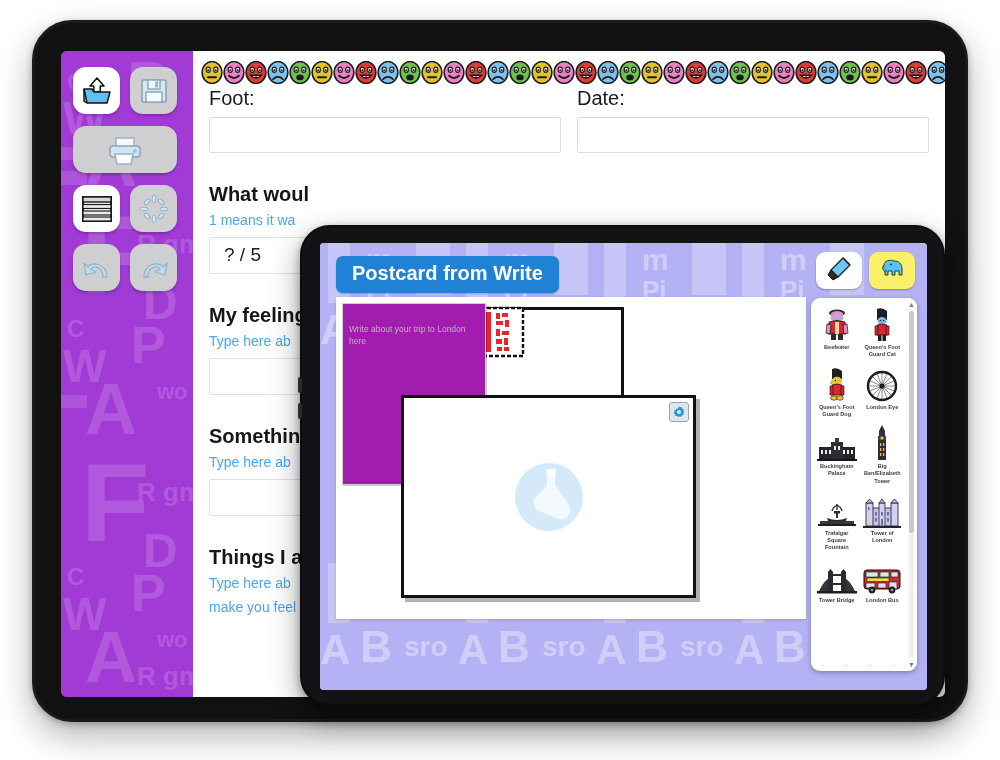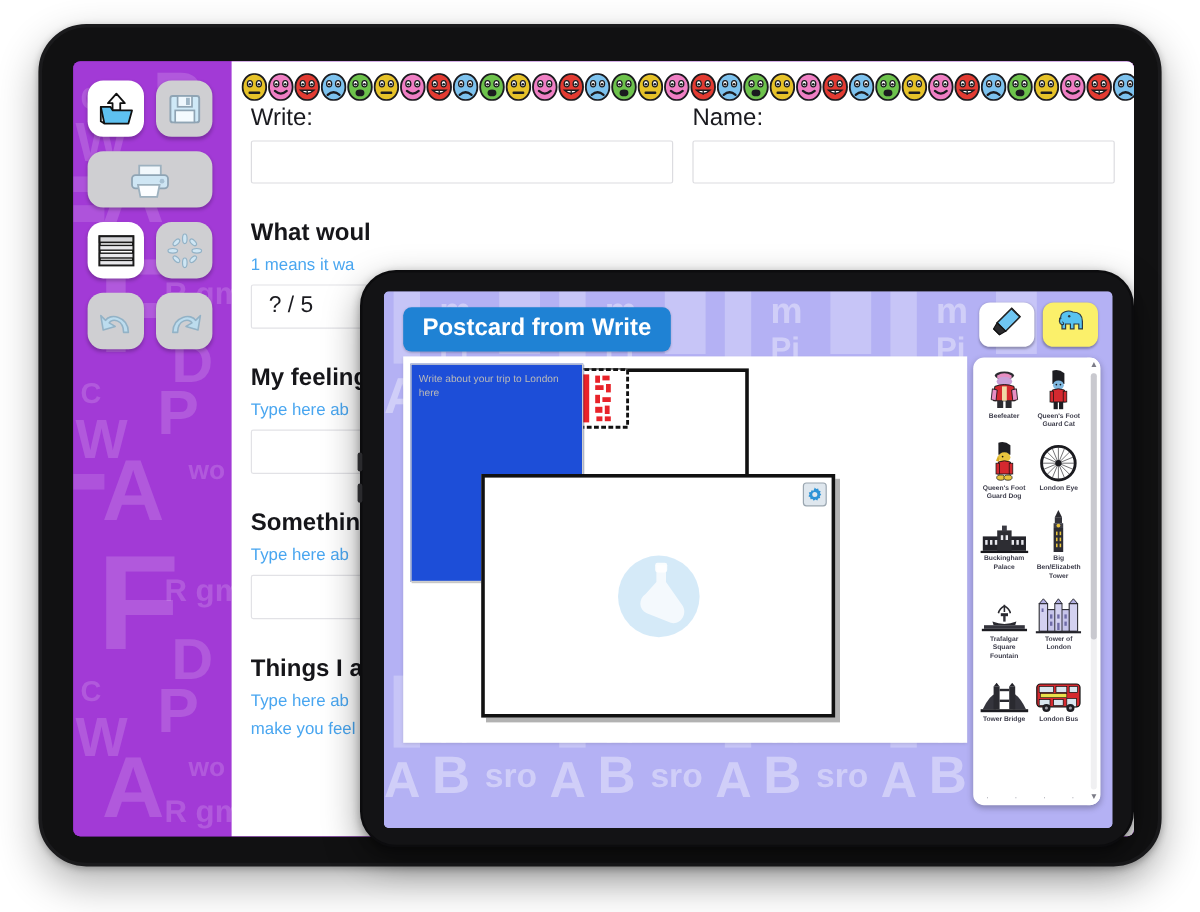--- a/index.html
+++ b/index.html
@@ -158,23 +158,23 @@
     box-shadow:0 1px 3px rgba(0,0,0,.15);
   }
   #postcard {
     position:absolute; left:16px; top:10px;
     width:272px; height:118px;
     background:#fff; border:3px solid #111;
   }
   #pc-textbox {
     position:absolute; left:6px; top:6px;
     width:144px; height:182px;
-    background:#1d4ed8; border:1px solid #cfcfcf;
+    background:#a21caf; border:1px solid #cfcfcf;
     box-shadow:1px 1px 0 rgba(0,0,0,.22);
-    padding:5px 6px; z-index:3;
+    padding:19px 6px; z-index:3;
   }
   #pc-ph {
     font-size:8.5px; color:#b9b9b9; line-height:1.45;
     font-family:"Liberation Sans", sans-serif;
   }
   #stamp { position:absolute; left:118px; top:8px; width:72px; height:54px; }
   #img-box {
     position:absolute; left:65px; top:98px;
     width:295px; height:203px;
     background:#fff; border:3px solid #111;
@@ -626,25 +626,25 @@
               <circle cx="6.6" cy="8.4" r=".95" fill="#1b1b1f"></circle>
               <circle cx="13.4" cy="8.4" r=".95" fill="#1b1b1f"></circle>
               <path d="M5.5 16.5 q4.5 -4 9 0" fill="none" stroke="#1b1b1f" stroke-width="1.7" stroke-linecap="round"></path>
             </svg>
           </div>
 
 
         <div class="doc-body">
           <div class="row2">
             <div class="fld">
-              <div class="fld-label">Write:</div>
+              <div class="fld-label">Foot:</div>
               <div class="fld-box"></div>
             </div>
             <div class="fld">
-              <div class="fld-label">Name:</div>
+              <div class="fld-label">Date:</div>
               <div class="fld-box"></div>
             </div>
           </div>
 
           <div class="sec">
             <div class="sec-q">What woul</div>
             <div class="sec-hint">1 means it wa</div>
             <div class="sec-in">? / 5</div>
           </div>
 

